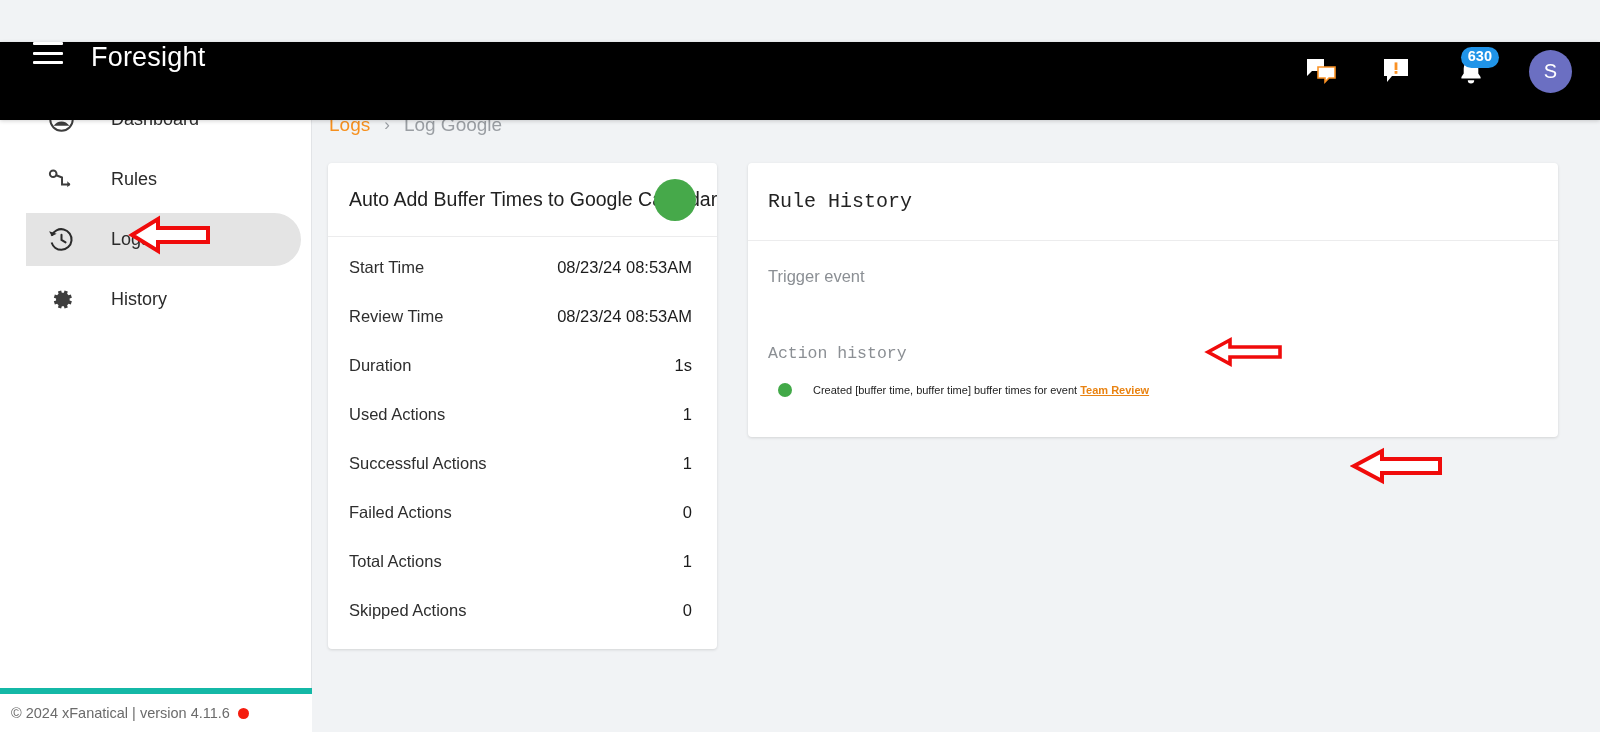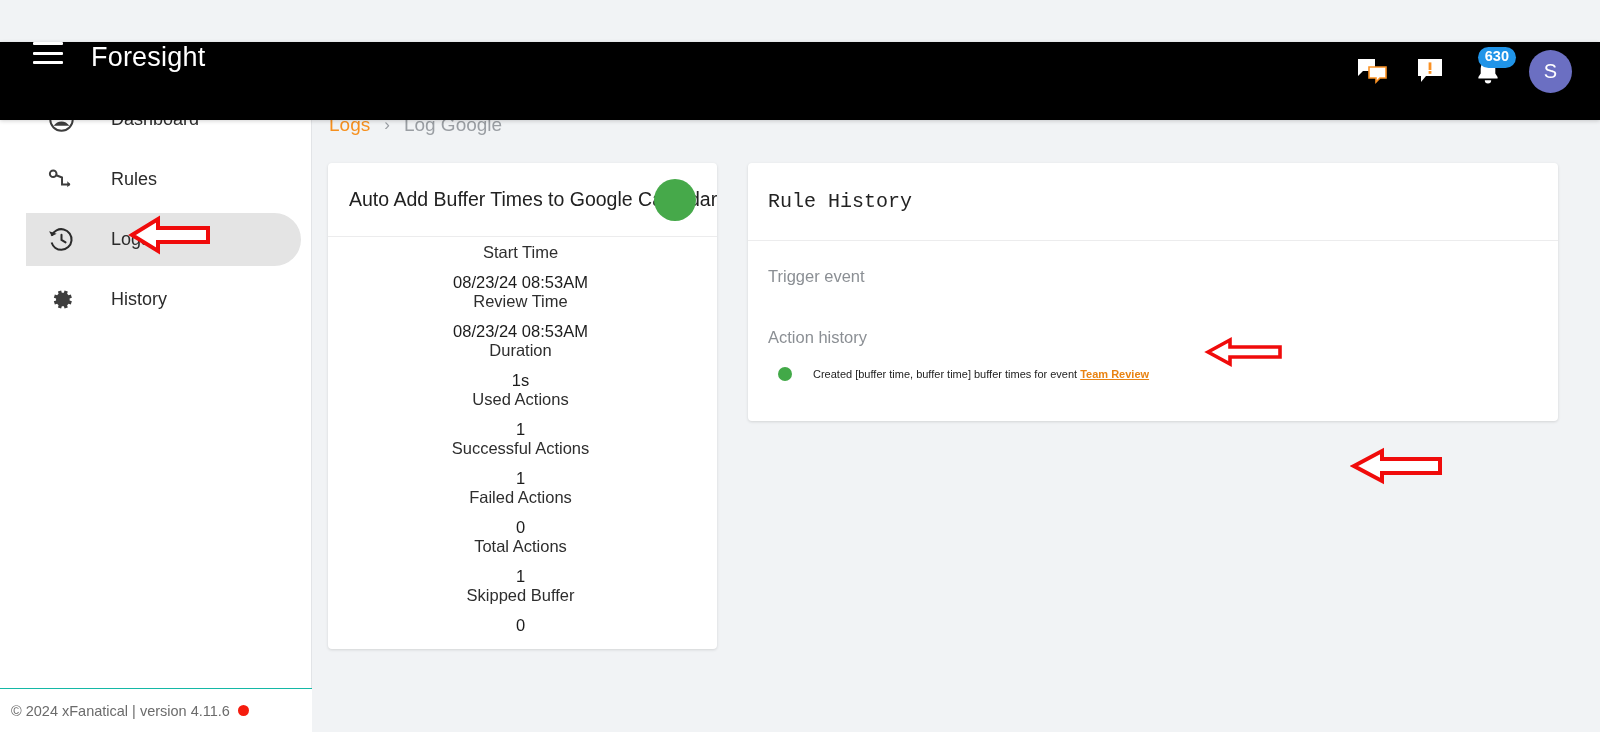--- a/index.html
+++ b/index.html
@@ -16,21 +16,21 @@
     position: absolute; left: 0; top: 0; width: 1600px; height: 78px;
     background: #000000; display: flex; align-items: flex-start;
     box-shadow: 0 1px 4px rgba(0,0,0,.18);
     z-index: 5;
     margin-top: 42px;
   }
   .hamburger { width: 30px; height: 22px; margin-left: 33px; cursor: pointer;
     display: flex; flex-direction: column; justify-content: space-between; }
   .hamburger i { display: block; height: 3px; background: #fff; border-radius: 1px; }
   .brand { color: #fff; font-size: 27px; margin-left: 28px; letter-spacing: .2px; }
-  .appbar-right { margin-left: auto; display: flex; align-items: center; gap: 0px; margin-right: 28px; }
+  .appbar-right { margin-left: auto; display: flex; align-items: center; gap: 17px; margin-right: 28px; }
   .icon-btn { width: 58px; height: 58px; display: flex; align-items: center; justify-content: center;
     cursor: pointer; position: relative; }
   .icon-btn svg { display: block; }
   .badge {
     position: absolute; top: 5px; right: 1px;
     background: #2094e8; color: #fff; font-size: 14.5px; font-weight: bold;
     border-radius: 11px; padding: 2px 7px 3px; min-width: 34px; text-align: center;
     line-height: 1.1;
   }
   .avatar {
@@ -48,21 +48,21 @@
   .nav-item {
     height: 53px; display: flex; align-items: center; cursor: pointer;
     border-top-right-radius: 27px; border-bottom-right-radius: 27px;
     margin: 7px 10px 7px 0; position: relative;
   }
   .nav-item.active { background: #e4e4e4; }
   .nav-ico { width: 30px; display: flex; justify-content: center; margin-left: 20px; color: #3d3d3d; }
   .nav-label { font-size: 18px; color: #2b2b2b; margin-left: 35px; }
   .footer-note {
     position: absolute; left: 0; bottom: 0; width: 312px; height: 44px;
-    display: flex; align-items: center; border-top: 1px solid #14b8a6;
+    display: flex; align-items: center; border-top: 6px solid #14b8a6;
     font-size: 14.5px; color: #6b6b6b; padding-left: 11px; background: #fff;
   }
   .reddot { width: 11px; height: 11px; border-radius: 50%; background: #f51c0e; margin-left: 8px; }
 
   
   .main { position: absolute; left: 312px; top: 78px; width: 1288px; height: 654px; }
   .crumbs { display: flex; align-items: center; padding: 36px 0 0 17px; }
   .crumb-link { color: #f6901e; font-size: 19px; cursor: pointer; }
   .crumb-sep { color: #9a9ea3; font-size: 17px; margin: 0 14px; }
   .crumb-cur { color: #9a9ea3; font-size: 19px; }
@@ -78,37 +78,37 @@
     border-bottom: 1px solid #ececed; position: relative; overflow: hidden;
   }
   .card-title { font-size: 19.5px; color: #212121; white-space: nowrap; }
   .status-dot {
     position: absolute; right: 21px; top: 16px;
     width: 42px; height: 42px; border-radius: 50%; background: #46a94a;
   }
   .rows { padding: 6px 0 14px; }
   .row {
     display: flex; align-items: center; justify-content: space-between;
-    padding: 0 25px 0 21px; height: 49px; flex-direction: column;
+    padding: 0 25px 0 21px; height: 49px;
   }
   .row-k { font-size: 16.5px; color: #2e2e2e; }
   .row-v { font-size: 16.5px; color: #1c1c1c; }
 
   .card-right { width: 810px; }
   .rh-head { height: 78px; display: flex; align-items: center; padding-left: 20px;
     border-bottom: 1px solid #ececed; font-family: Liberation Mono, monospace; }
   .rh-title { font-size: 20px; color: #232323; }
   .rh-body { padding: 26px 28px 40px 20px; }
   .sec-label { font-size: 16.5px; color: #8b8f94; }
   .trigger-text {
     font-size: 16.5px; color: #232323; line-height: 1.55;
     margin: 12px 0 0 38px; max-width: 720px;
   }
   .trigger-text b { font-weight: bold; color: #111; }
-  .sec-label.second { margin-top: 42px; display: block; }
+  .sec-label.second { margin-top: 58px; display: block; font-family: Liberation Mono, monospace; }
   .action-line { display: flex; align-items: center; margin: 20px 0 0 10px; }
   .action-bullet { width: 14px; height: 14px; border-radius: 50%; background: #42a948; flex: 0 0 auto; }
   .action-text { font-size: 11px; color: #232323; margin-left: 21px; }
   .action-link { color: #e98312; text-decoration: underline; cursor: pointer; font-weight: bold; }
 
   
   .anno { position: absolute; z-index: 40; pointer-events: none; }
 </style>
 </head>
 <body>
@@ -242,21 +242,21 @@
           </div>
           <div class="row">
             <span class="row-k">Failed Actions</span>
             <span class="row-v">0</span>
           </div>
           <div class="row">
             <span class="row-k">Total Actions</span>
             <span class="row-v">1</span>
           </div>
           <div class="row">
-            <span class="row-k">Skipped Buffer</span>
+            <span class="row-k">Skipped Actions</span>
             <span class="row-v">0</span>
           </div>
         </div>
       </div>
 
       <div class="card card-right">
         <div class="rh-head">
           <span class="rh-title">Rule History</span>
         </div>
         <div class="rh-body">

